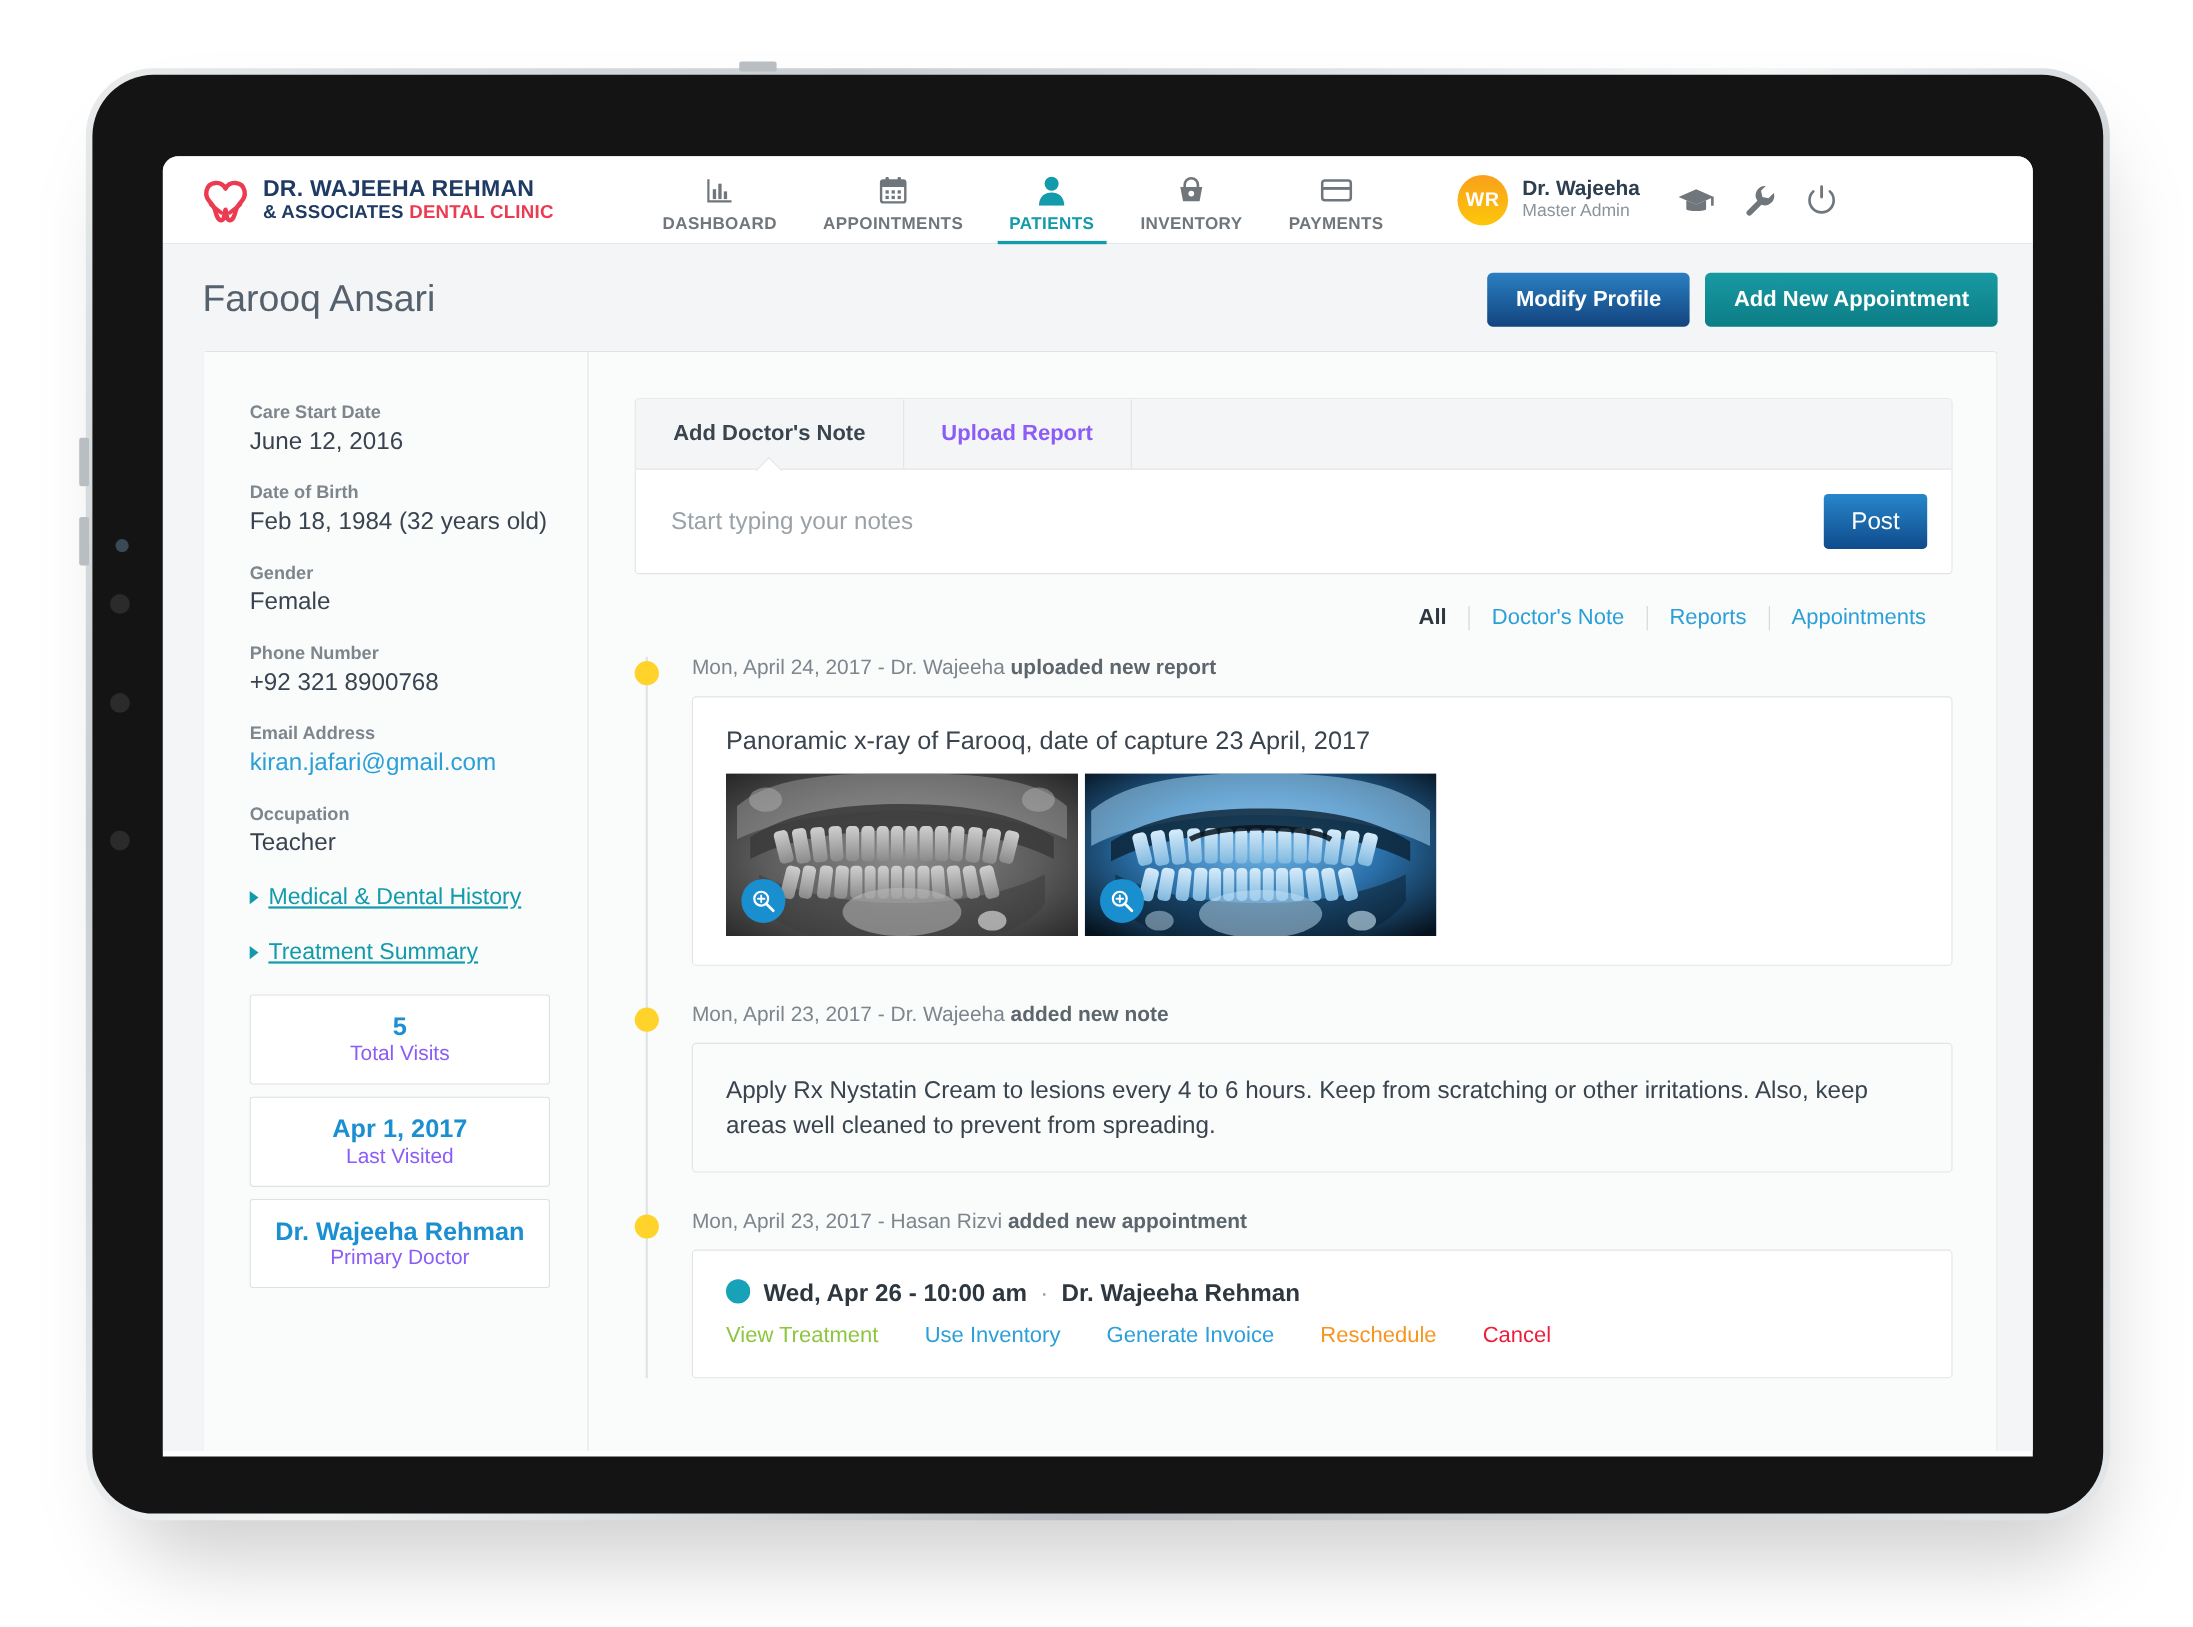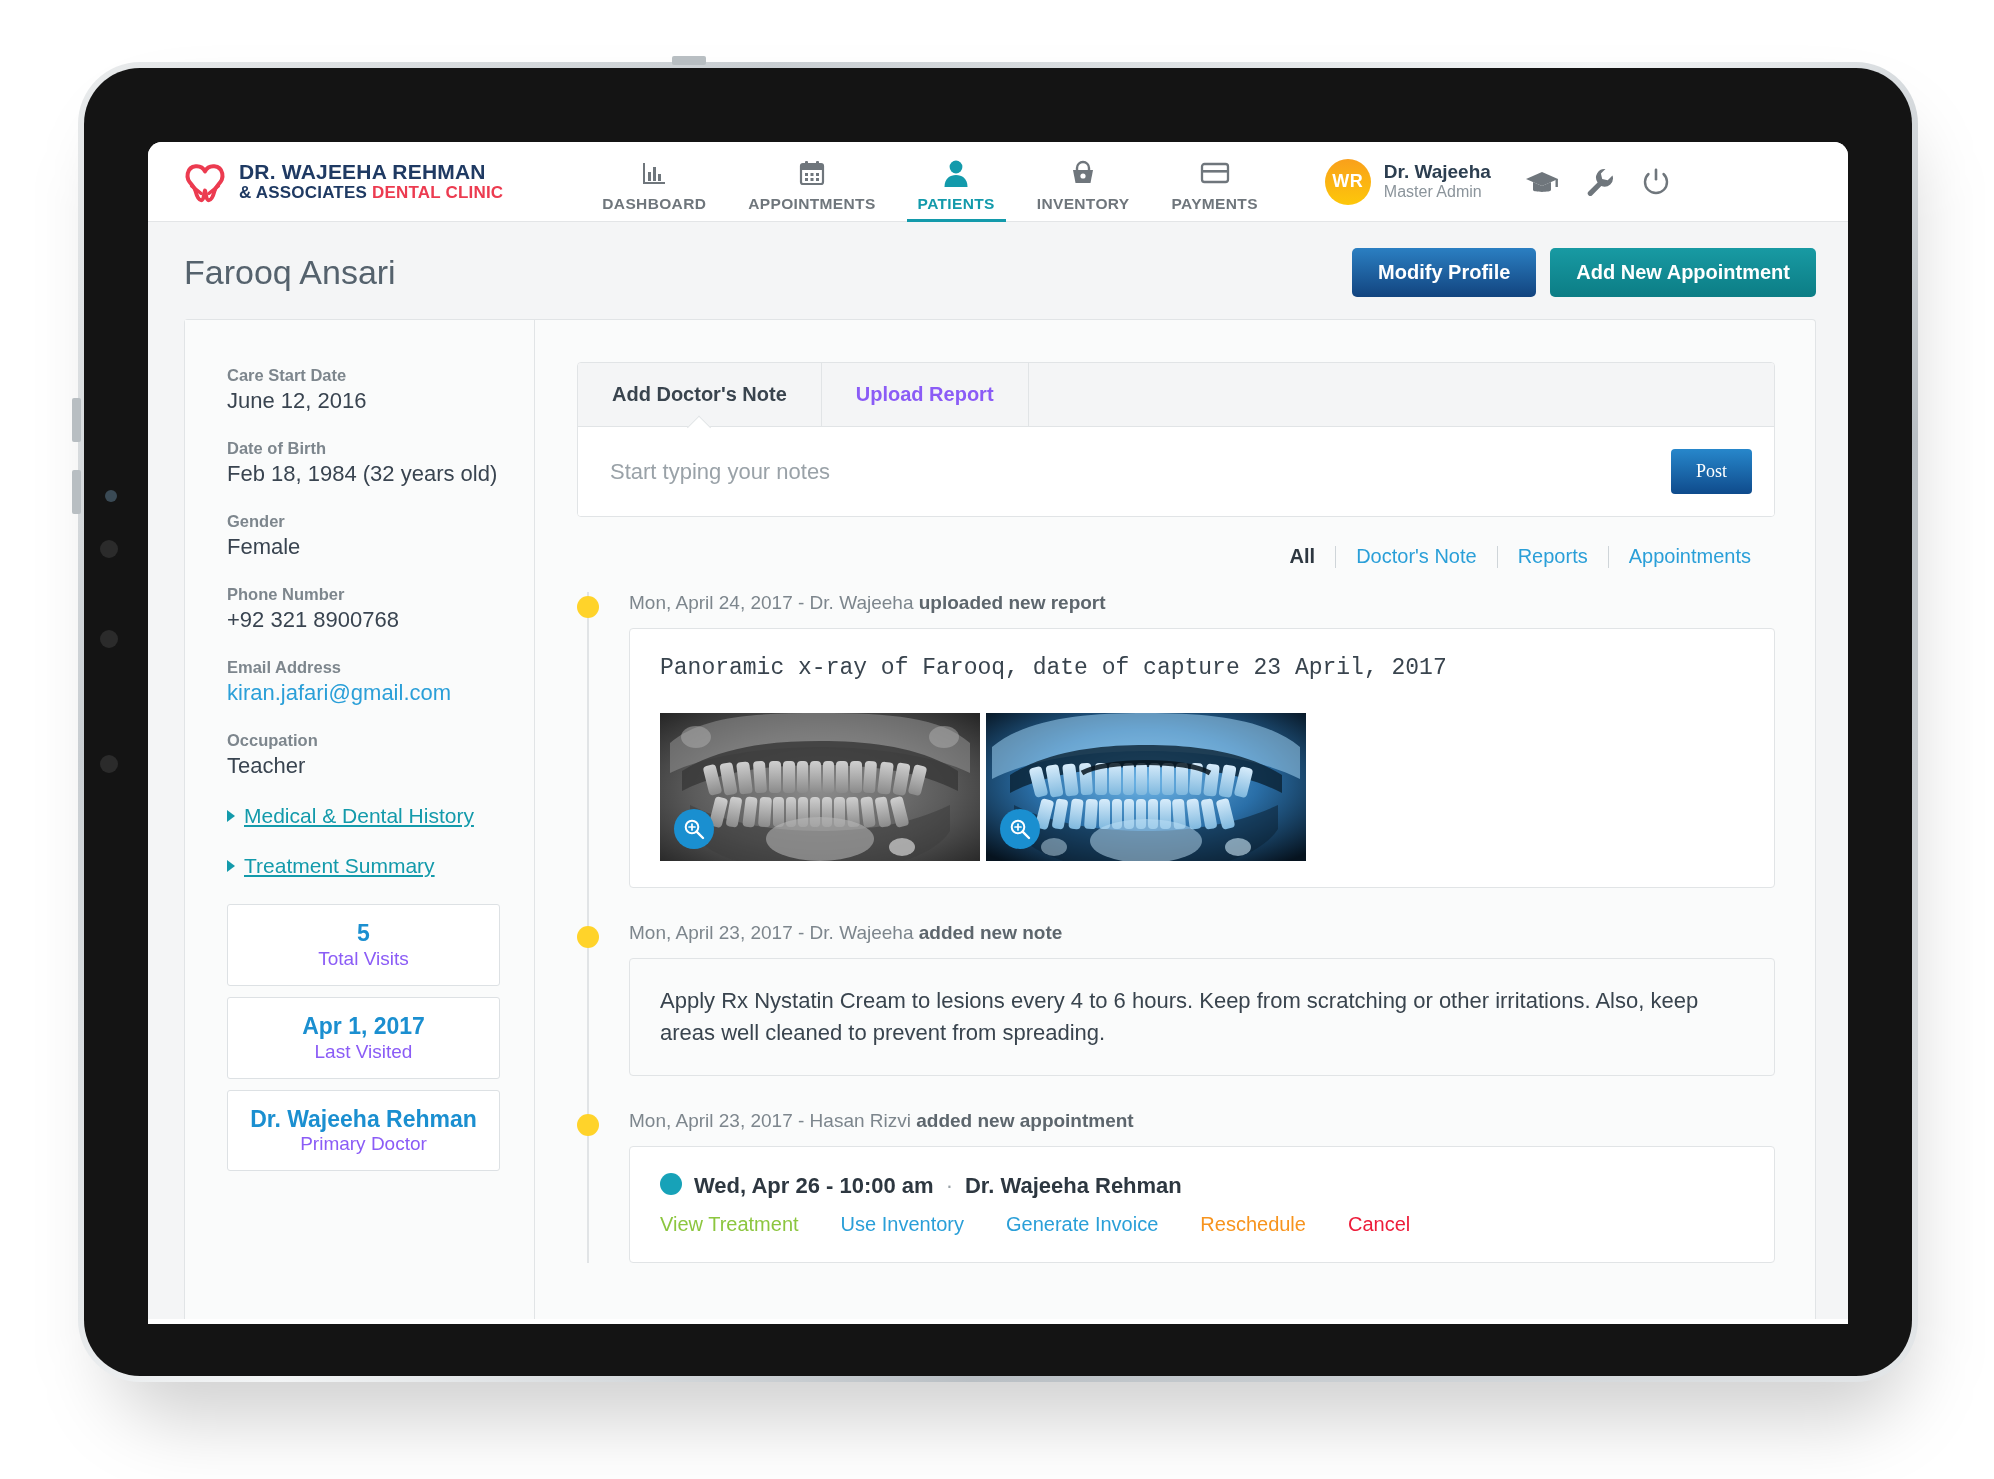--- a/index.html
+++ b/index.html
@@ -220,22 +220,22 @@
   .note-input {
     border: none; outline: none; flex: 1;
     font-size: 22px; color: #39444e;
     font-family: "Liberation Sans", sans-serif;
     background: transparent;
   }
   .note-input::placeholder { color: #9aa2a8; }
   .post-btn {
     background: linear-gradient(180deg,#2787cb 0%,#0f4b8c 100%);
     color: #fff; border: none; border-radius: 4px;
-    font-size: 18px; padding: 12px 25px; cursor: pointer;
-    font-family: Liberation Serif, serif;
+    font-size: 22px; padding: 12px 25px; cursor: pointer;
+    font-family: Liberation Sans, sans-serif;
   }
 
   .filters {
     display: flex; align-items: center; justify-content: flex-end;
     gap: 0; padding: 28px 4px 24px 0;
     font-size: 20px;
   }
   .filt { color: #2a9fd8; cursor: pointer; padding: 0 20px; }
   .filt.active { color: #2d3740; font-weight: bold; }
   .fsep { width: 1px; height: 22px; background: #cfd5d9; }
@@ -251,21 +251,21 @@
     width: 22px; height: 22px; border-radius: 50%;
     background: #ffd32a;
   }
   .tl-meta { font-size: 19px; color: #7d868d; margin-bottom: 14px; }
   .tl-meta b { color: #5d666d; }
   .tl-card {
     border: 1px solid #e1e4e6; border-radius: 4px;
     background: #fff; padding: 26px 30px;
   }
   .tl-card.grey { background: #fafbfb; }
-  .report-title { font-size: 23px; color: #39444e; margin-bottom: 32px; font-family: Liberation Mono, monospace; }
+  .report-title { font-size: 23px; color: #39444e; margin-bottom: 16px; }
 
   .xray-row { display: flex; gap: 6px; }
   .xray {
     position: relative; width: 320px; height: 148px;
     overflow: hidden;
   }
   .zoom-btn {
     position: absolute; left: 14px; bottom: 12px;
     width: 40px; height: 40px; border-radius: 50%;
     background: #1a8fd0; display: flex;

